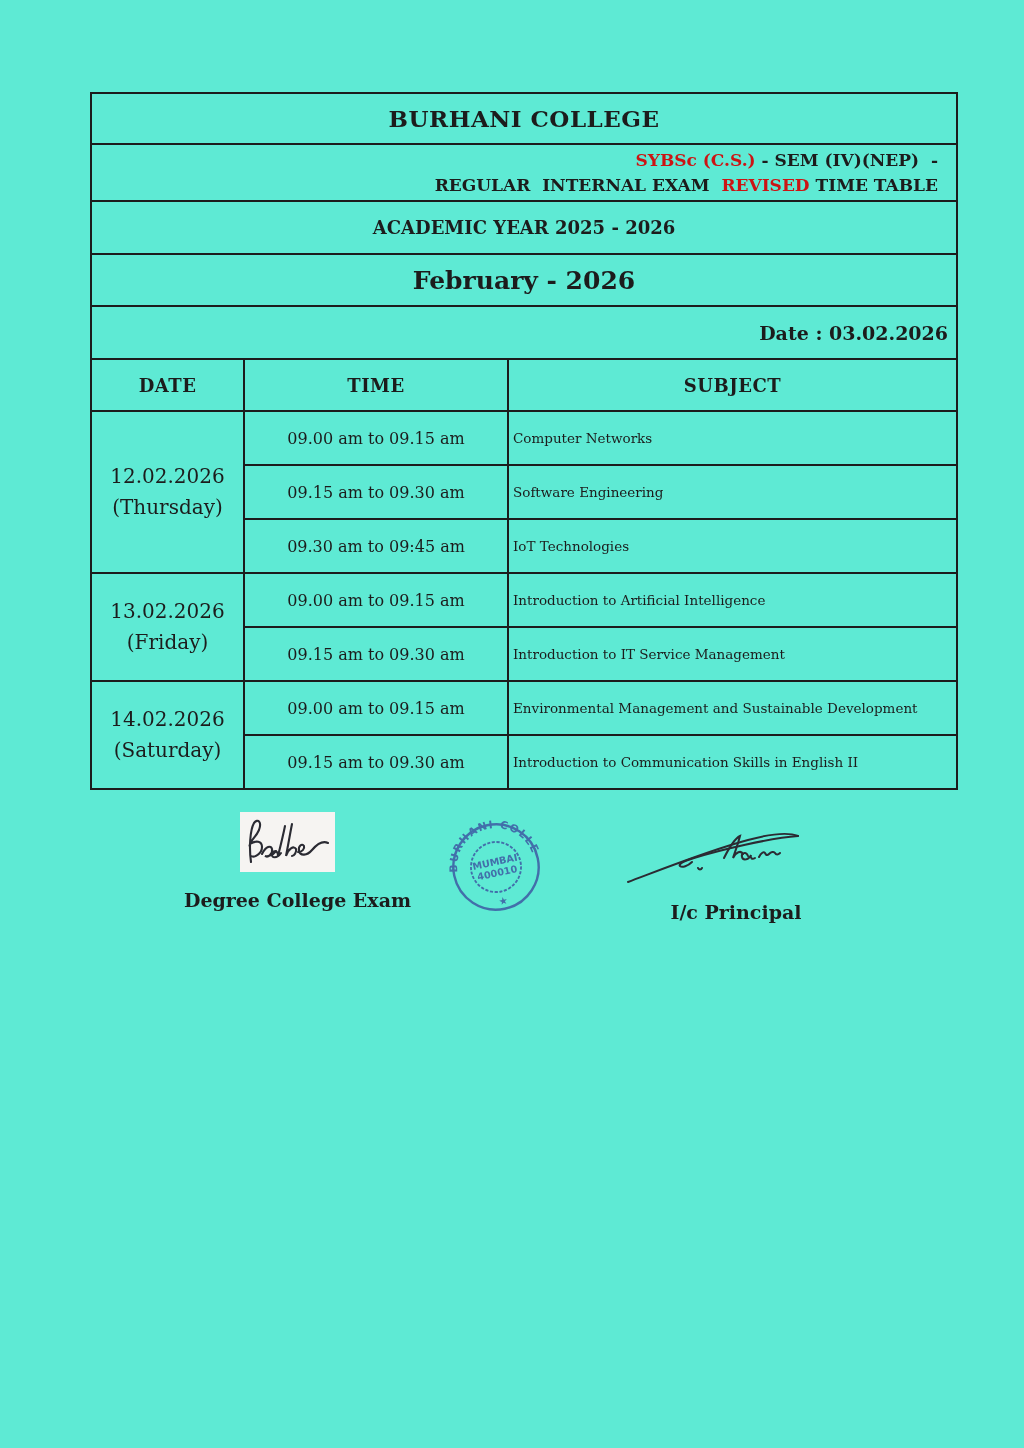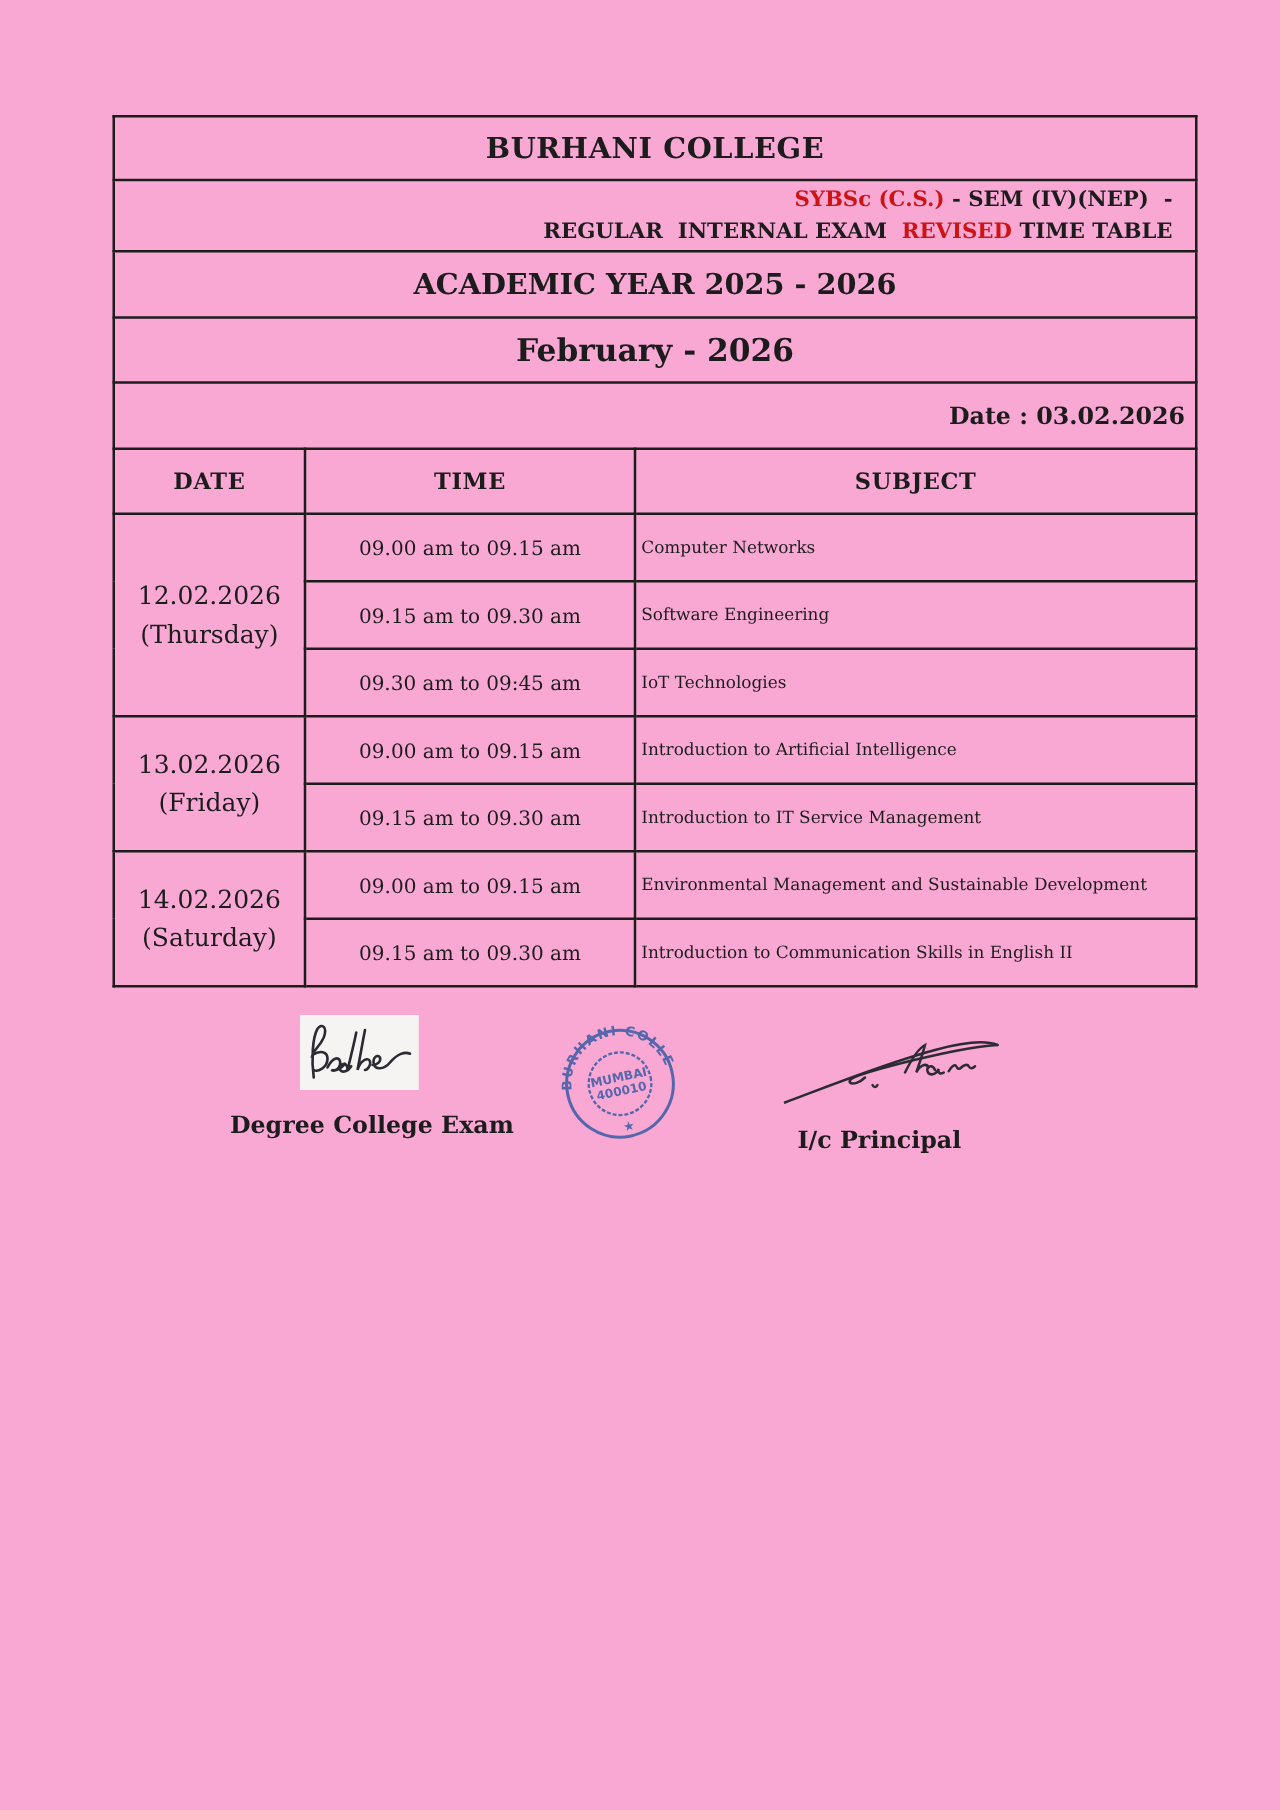--- a/index.html
+++ b/index.html
@@ -1,21 +1,21 @@
 <!DOCTYPE html>
 <html><head>
 <meta charset="utf-8">
 <style>
   * { margin: 0; padding: 0; box-sizing: border-box; }
   html, body { background: #e8e8e8; }
   .page {
     position: relative;
     width: 1024px;
     height: 1448px;
-    background: #f9a8d4;
+    background: #5eead4;
     font-family: "DejaVu Serif", "Liberation Serif", serif;
     color: #1c1c1c;
     margin: 0 auto;
     overflow: hidden;
   }
 
   
   table.doc {
     position: absolute;
     left: 90px;
@@ -32,21 +32,21 @@
     height: 51px; text-align: center;
     font-size: 23px; font-weight: bold; letter-spacing: .5px;
   }
   .h-sub td {
     height: 57px; text-align: right;
     font-size: 17px; font-weight: bold; line-height: 1.45;
     padding: 3px 18px;
   }
   .h-sub span { white-space: pre-wrap; }
   .red { color: #cc1414; }
-  .h-year td { height: 53px; text-align: center; font-size: 23px; font-weight: bold; }
+  .h-year td { height: 53px; text-align: center; font-size: 18px; font-weight: bold; }
   .h-month td { height: 52px; text-align: center; font-size: 25px; font-weight: bold; }
   .h-date td { height: 53px; text-align: right; font-size: 19px; font-weight: bold; padding-right: 8px; }
 
   tr.cols th { height: 52px; text-align: center; font-size: 18px; font-weight: bold; letter-spacing: .5px; }
 
   td.date-cell { text-align: center; font-size: 20px; line-height: 1.55; }
   td.time-cell { height: 54px; text-align: center; font-size: 16px; border-radius: 24px; }
   td.subject-cell { height: 54px; text-align: left; font-size: 13.5px; padding-left: 4px; }
 
   
@@ -63,21 +63,21 @@
     position: absolute; left: 445px; top: 816px;
     width: 102px; height: 102px;
     opacity: .88;
   }
   .sig-right-img {
     position: absolute; left: 620px; top: 824px;
     width: 200px; height: 68px;
   }
   .role-right {
     position: absolute; left: 638px; top: 901px; width: 196px;
-    text-align: left; font-size: 19px; font-weight: bold;
+    text-align: center; font-size: 19px; font-weight: bold;
   }
 </style>
 </head>
 <body>
 
 <div class="page">
 
   <table class="doc">
     <colgroup>
       <col style="width:153px">

